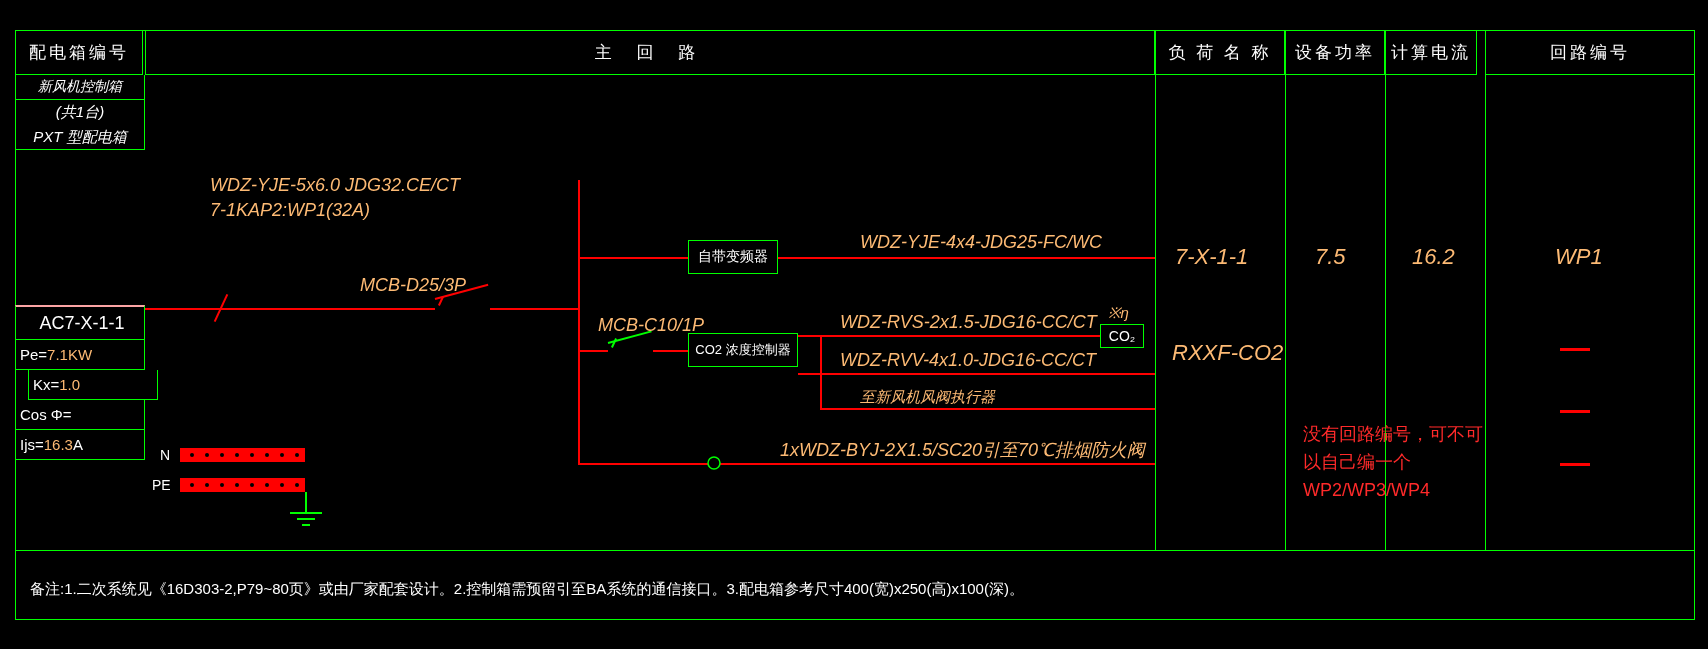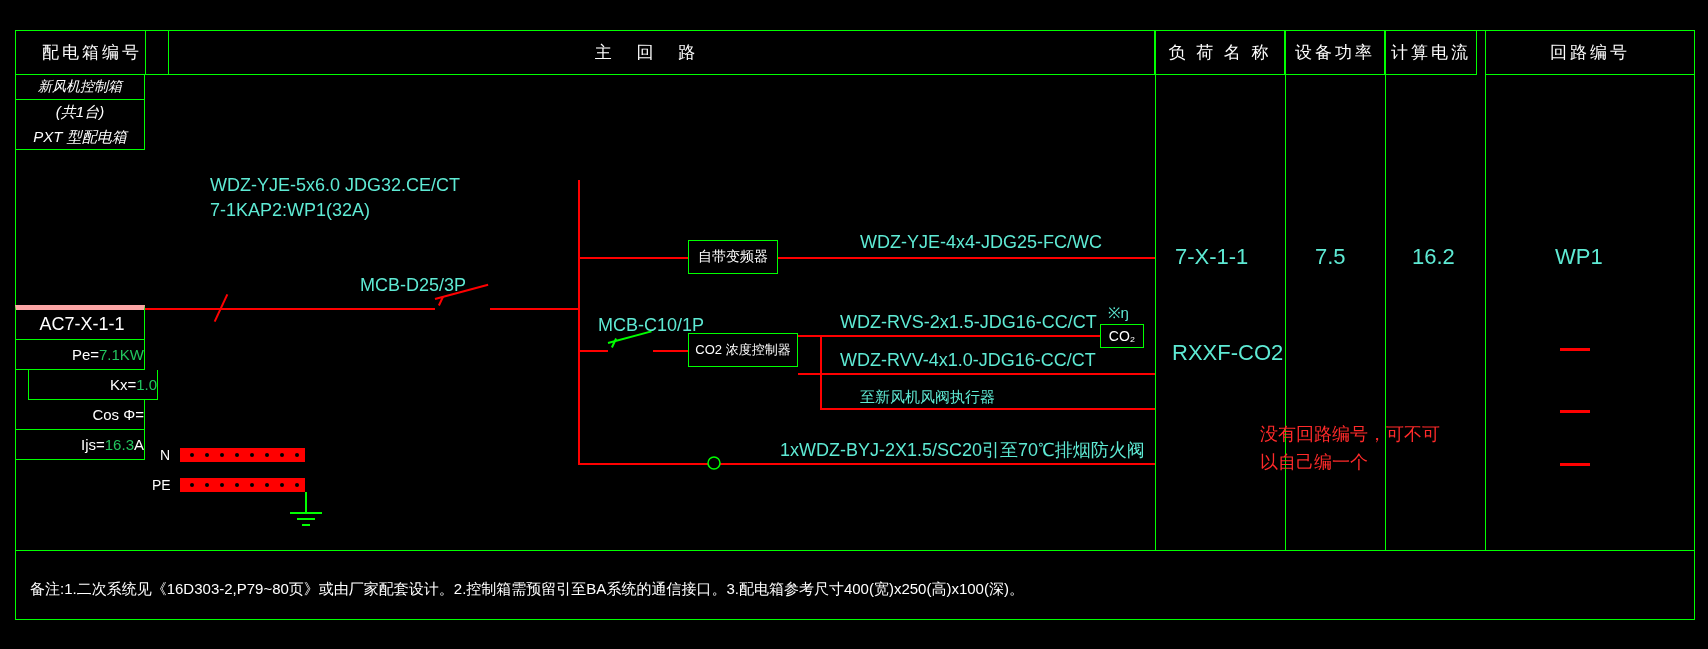--- a/index.html
+++ b/index.html
@@ -37,80 +37,79 @@
   }
   .side-row {
     border-left: 1px solid #00ff00;
     border-right: 1px solid #00ff00;
     border-bottom: 1px solid #00ff00;
     height: 30px;
     display:flex;
     align-items:center;
     padding-left:4px;
     font-size:15px;
-    justify-content:flex-end;
   }
   .side-hdr { justify-content:center; padding:0;font-style:italic; }
-  .cyan { color: #22c55e; }
+  .cyan { color: #fdba74; }
   .footer-note {
     position:absolute;
     left:30px; top:580px;
     font-size:15px;
   }
   .wire { position:absolute; background:#ff0000; }
   .wire-g { position:absolute; background:#00ff00; }
-  .txt { position:absolute; color:#5eead4; font-size:18px; white-space:nowrap; }
+  .txt { position:absolute; color:#fdba74; font-size:18px; white-space:nowrap;font-style:italic; }
   .txt-sm { font-size:15px; }
   .box-g {
     position:absolute;
     border:1px solid #00ff00;
     display:flex; align-items:center; justify-content:center;
     font-size:14px;
   }
   .busbar {
     position:absolute;
     background:#ff0000;
     height:14px;
   }
   .busdot {
     position:absolute; width:4px; height:4px; background:#000;
     border-radius:50%;
   }
   .red-annot {
-    position:absolute; color:#ff2a2a; font-size:18px; line-height:28px;
+    position:absolute; color:#ff2a2a; font-size:18px; line-height:28px;margin-left:43px;
   }
   .red-dash {
     position:absolute; background:#ff0000; height:3px; width:30px;
   }
   .vert-label {
     position:absolute; color:#fff; font-size:14px;
   }
   .ground { position:absolute; }
   .ground .g1,.ground .g2,.ground .g3 { position:absolute; background:#00ff00; height:2px; }
   .tick { position:absolute; background:#00ff00; width:2px; height:14px; transform:rotate(25deg); }
 </style>
 </head>
 <body>
 
 <div class="outer-frame"></div>
 
-<div class="hdr-cell" style="left:15px;width:154px">配电箱编号</div>
+<div class="hdr-cell" style="left:15px;width:128px">配电箱编号</div>
 <div class="hdr-cell" style="left:145px;width:1010px;letter-spacing:10px">主 回 路</div>
 <div class="hdr-cell" style="left:1155px;width:130px">负 荷 名 称</div>
 <div class="hdr-cell" style="left:1285px;width:100px">设备功率</div>
 <div class="hdr-cell" style="left:1385px;width:92px">计算电流</div>
 <div class="hdr-cell" style="left:1485px;width:210px">回路编号</div>
 
 <div class="side-panel">
   <div class="side-row side-hdr" style="height:25px;font-size:14px">新风机控制箱</div>
   <div class="side-row side-hdr" style="height:25px;border-bottom:none;font-size:15px">(共1台)</div>
   <div class="side-row side-hdr" style="height:25px;font-size:15px">PXT 型配电箱</div>
 </div>
 
-<div class="side-row" style="position:absolute;left:15px;top:305px;width:130px;height:35px;border-top:5px solid #fca5a5;justify-content:center;font-size:18px">AC7-X-1-1</div>
+<div class="side-row" style="position:absolute;left:15px;top:305px;width:130px;height:35px;border-top:2px solid #fca5a5;justify-content:center;font-size:18px">AC7-X-1-1</div>
 
 <div class="side-row" style="position:absolute;left:15px;top:340px;width:130px">
   <span>Pe=</span>
   <span class="cyan">7.1KW</span>
 </div>
 <div class="side-row" style="position:absolute;left:28px;top:370px;width:130px">
   <span>Kx=</span>
   <span class="cyan">1.0</span>
 </div>
 <div class="side-row" style="position:absolute;left:15px;top:400px;width:130px">
@@ -134,20 +133,21 @@
 
 <div class="txt" style="left:1172px;top:340px;font-size:22px">RXXF-CO2</div>
 
 <div class="red-dash" style="left:1560px;top:348px"></div>
 <div class="red-dash" style="left:1560px;top:410px"></div>
 <div class="red-dash" style="left:1560px;top:463px"></div>
 
 <div class="red-annot" style="left:1260px;top:420px">
   <div>没有回路编号，可不可</div>
   <div>以自己编一个</div>
+  <div>WP2/WP3/WP4</div>
 </div>
 
 <div class="wire" style="left:145px;top:308px;width:280px;height:2px"></div>
 
 <div class="wire" style="left:220px;top:293px;width:2px;height:30px;transform:rotate(25deg)"></div>
 
 <div class="wire" style="left:425px;top:308px;width:10px;height:2px"></div>
 <div class="wire" style="left:435px;top:298px;width:55px;height:2px;transform:rotate(-15deg);transform-origin:left center"></div>
 <div class="tick" style="left:440px;top:296px;height:10px;background:#ff0000"></div>
 <div class="wire" style="left:490px;top:308px;width:90px;height:2px"></div>

